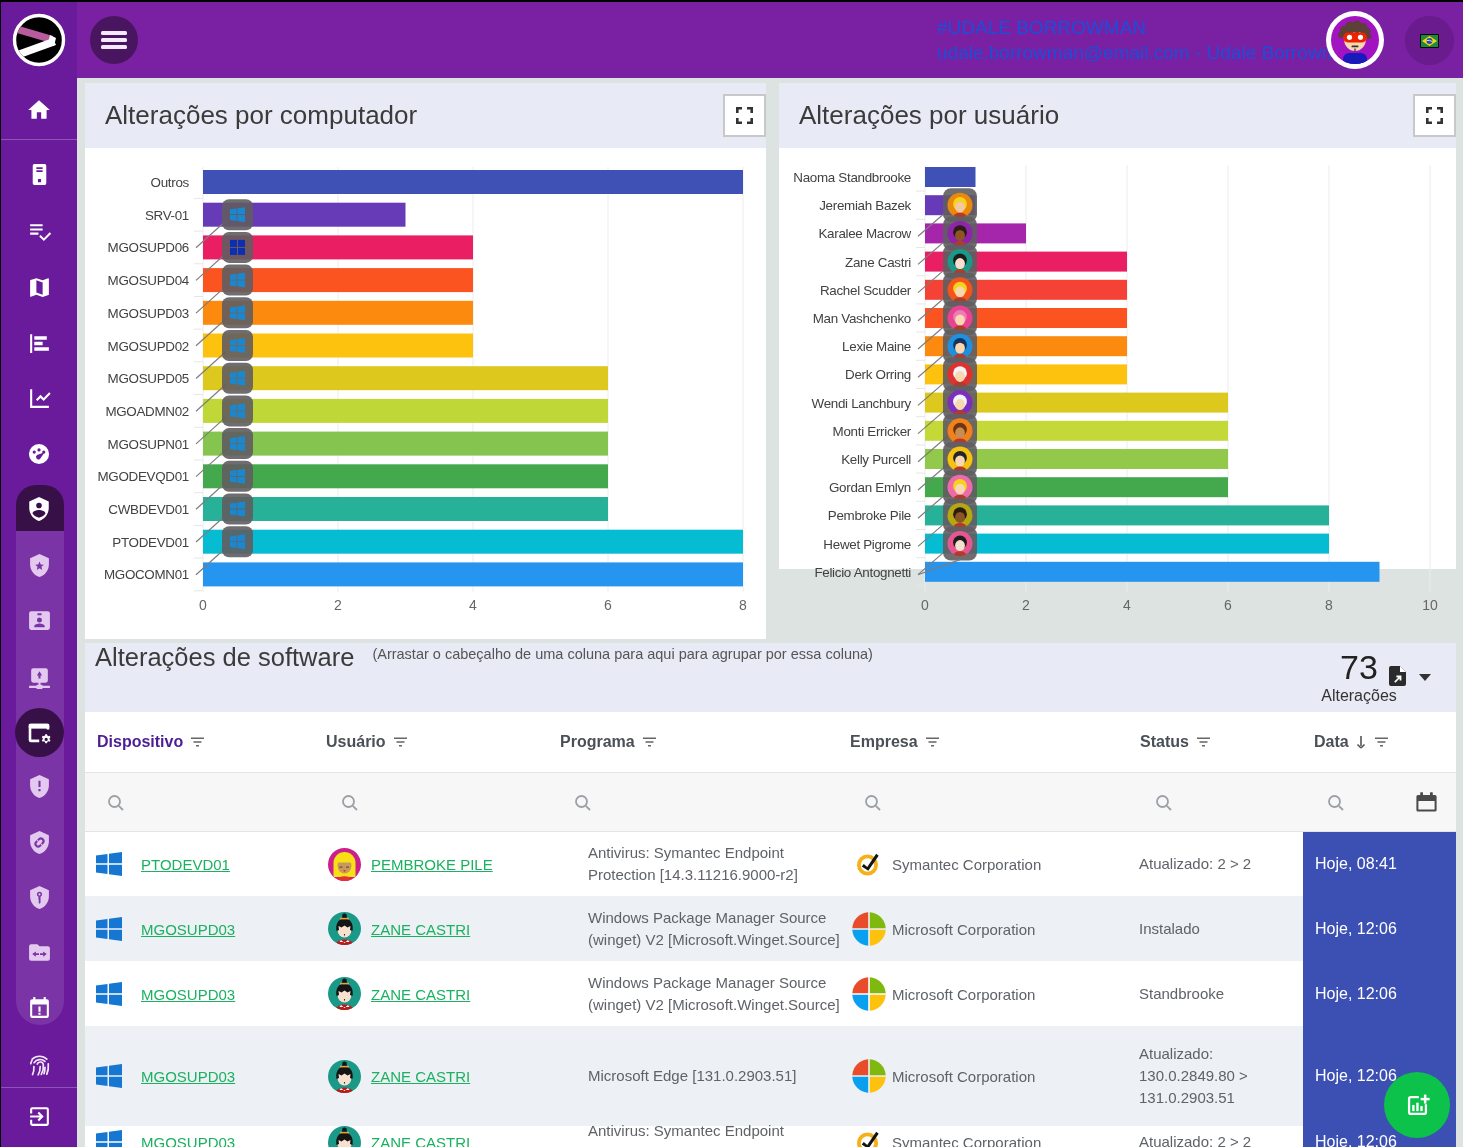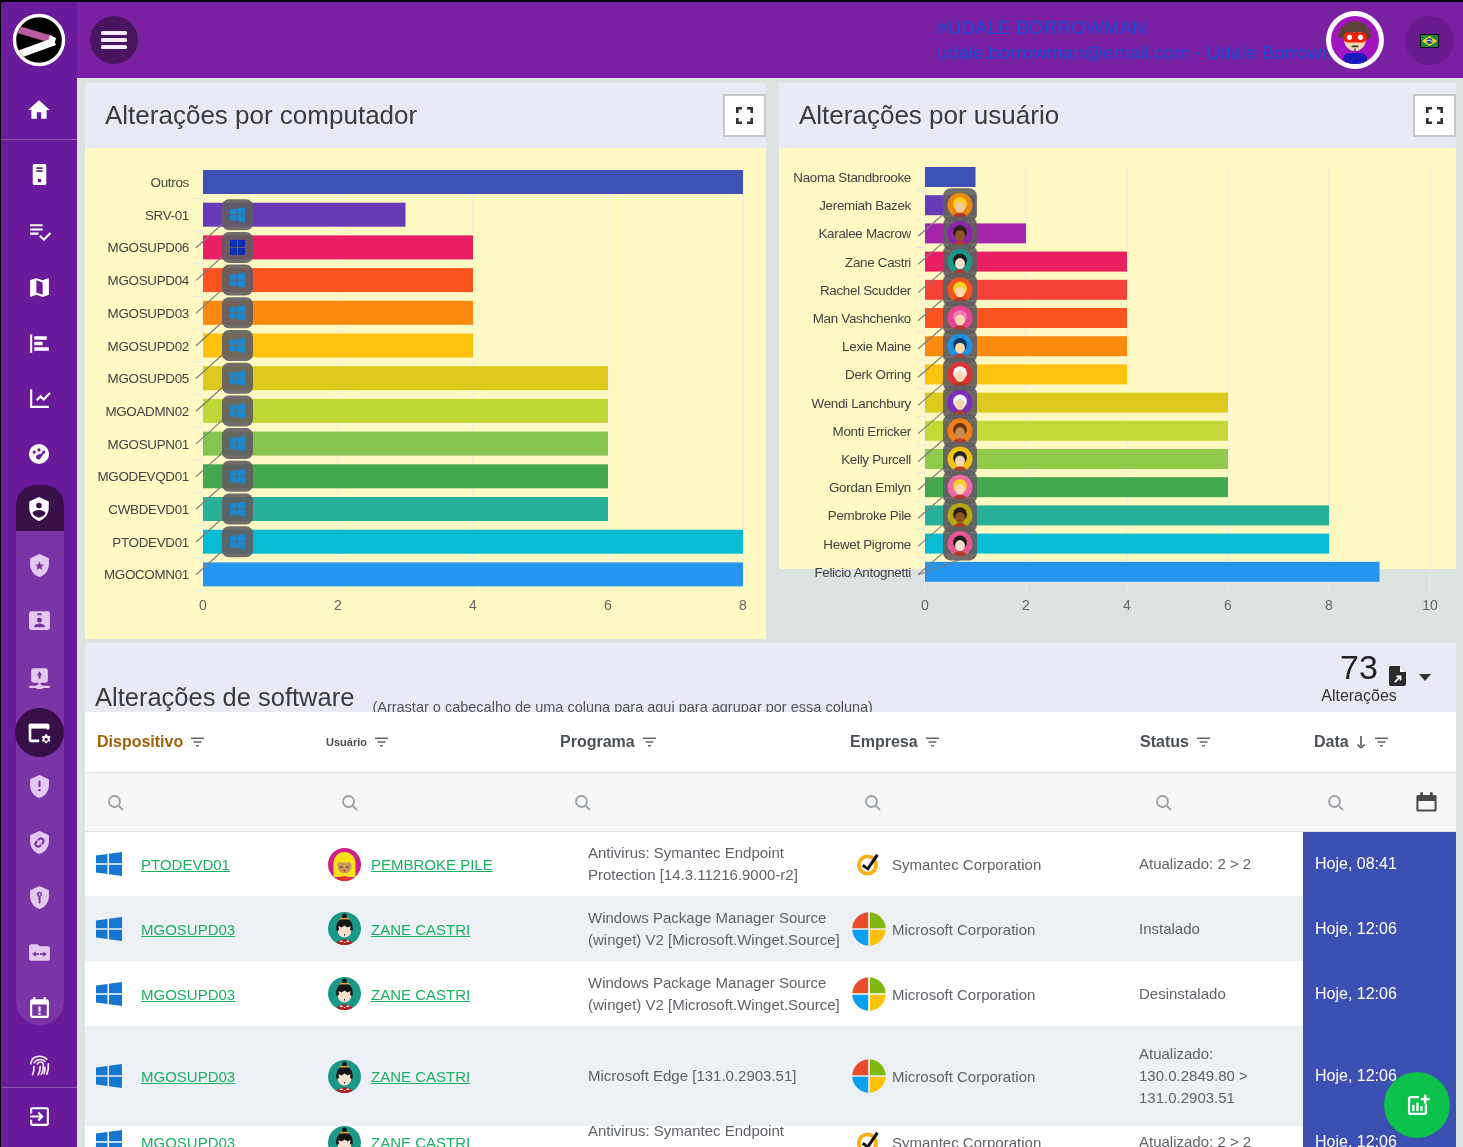--- a/index.html
+++ b/index.html
@@ -1,21 +1,21 @@
 <!DOCTYPE html>
 <html><head><meta charset="utf-8">
 <style>
 *{margin:0;padding:0;box-sizing:border-box}
 html,body{width:1463px;height:1147px;overflow:hidden;background:#dde3e1;font-family:"Liberation Sans",sans-serif}
 #app{position:relative;width:1463px;height:1147px;border-top:2px solid #000;border-left:1px solid #000}
 .abs{position:absolute}
 .topbar{position:absolute;left:76px;top:0;width:1387px;height:76px;background:#7a20a2}
 .logosq{position:absolute;left:0;top:0;width:76px;height:76px;background:#691b9b}
 .sidebar{position:absolute;left:0;top:76px;width:76px;height:1071px;background:#691b9b}
-.card{position:absolute;background:#fef9c3}
+.card{position:absolute;background:#ffffff}
 .cardhead{position:absolute;left:0;top:0;width:100%;height:65px;background:#e8eaf5;display:flex;align-items:center}
 .cardhead .t{font-size:26px;color:#3b3b3b;margin-left:20px;letter-spacing:0px}
 .expand{position:absolute;top:11px;width:43px;height:43px;background:#fff;border:2px solid #c8c8c8;display:flex;align-items:center;justify-content:center}
 .link{color:#1ab160;text-decoration:underline;font-size:15px}
 .cell{position:absolute;font-size:15px;color:#5f6368}
 </style></head><body>
 <div id="app">
 
 <div class="topbar"></div>
 <div class="abs" style="left:89px;top:14px;width:48px;height:48px;border-radius:50%;background:#4a1560;display:flex;align-items:center;justify-content:center">
@@ -593,41 +593,41 @@
         <circle cx="181.0" cy="395.6" r="12.5" fill="#e8568f"></circle>
         <g clip-path="url(#av3955)">
           <circle cx="181.0" cy="394.4" r="6.9" fill="#1d1d1d"></circle>
           <ellipse cx="181.0" cy="397.6" rx="4.9" ry="5.5" fill="#f8e0cf"></ellipse>
           <path d="M174.0 408.2 a7 5 0 0 1 14 0z" fill="#b3392b"></path>
         </g>
         <line x1="139.0" y1="426.8" x2="181.0" y2="411.6" stroke="#7d7d7d" stroke-width="1.2"></line>
       </svg>
 </div>
 <div class="abs" style="left:84px;top:641px;width:1371px;height:69px;background:#e8eaf5"></div>
-<div class="abs" style="left:94px;top:641px;height:69px;display:flex;align-items:flex-end">
+<div class="abs" style="left:94px;top:641px;height:69px;display:flex;align-items:flex-start">
       <span style="font-size:25.5px;color:#3b3b3b">Alterações de software</span>
       <span style="font-size:14.5px;color:#555;margin-left:18px;position:relative;top:3px">(Arrastar o cabeçalho de uma coluna para aqui para agrupar por essa coluna)</span>
     </div>
 <div class="abs" style="left:1288px;top:646px;width:140px;text-align:center">
       <div style="font-size:34px;color:#222">73</div>
       <div style="font-size:16px;color:#333;margin-top:0px">Alterações</div>
     </div>
 <div class="abs" style="left:1388px;top:664px"><svg width="17" height="20" viewBox="0 0 17 20">
         <path d="M2 0h9l6 6v12a2 2 0 0 1-2 2H2a2 2 0 0 1-2-2V2a2 2 0 0 1 2-2z" fill="#2b2b2b"></path>
         <path d="M11 0l6 6h-6z" fill="#fff"></path>
         <path d="M5.2 15.6l4.2-4.2h-2V9.6h5v5h-1.8v-2l-4.2 4.2z" fill="#fff"></path>
       </svg></div>
 <div class="abs" style="left:1418px;top:672px;width:0;height:0;border-left:6px solid transparent;border-right:6px solid transparent;border-top:7px solid #333"></div>
 <div class="abs" style="left:84px;top:710px;width:1371px;height:60px;background:#fff"></div>
-<div class="abs" style="left:96px;top:710px;height:60px;display:flex;align-items:center;font-size:16px;font-weight:bold;color:#a16207">Dispositivo<svg width="15" height="12" viewBox="0 0 15 12" style="margin-left:7px">
+<div class="abs" style="left:96px;top:710px;height:60px;display:flex;align-items:center;font-size:16px;font-weight:bold;color:#4c1d95">Dispositivo<svg width="15" height="12" viewBox="0 0 15 12" style="margin-left:7px">
         <g stroke="#666" stroke-width="1.6" fill="none">
           <path d="M1 2.2h13M3.5 6h8M6 9.8h3"></path>
         </g>
       </svg></div>
-<div class="abs" style="left:325px;top:710px;height:60px;display:flex;align-items:center;font-size:11px;font-weight:bold;color:#4a5056">Usuário<svg width="15" height="12" viewBox="0 0 15 12" style="margin-left:7px">
+<div class="abs" style="left:325px;top:710px;height:60px;display:flex;align-items:center;font-size:16px;font-weight:bold;color:#4a5056">Usuário<svg width="15" height="12" viewBox="0 0 15 12" style="margin-left:7px">
         <g stroke="#666" stroke-width="1.6" fill="none">
           <path d="M1 2.2h13M3.5 6h8M6 9.8h3"></path>
         </g>
       </svg></div>
 <div class="abs" style="left:559px;top:710px;height:60px;display:flex;align-items:center;font-size:16px;font-weight:bold;color:#4a5056">Programa<svg width="15" height="12" viewBox="0 0 15 12" style="margin-left:7px">
         <g stroke="#666" stroke-width="1.6" fill="none">
           <path d="M1 2.2h13M3.5 6h8M6 9.8h3"></path>
         </g>
       </svg></div>
 <div class="abs" style="left:849px;top:710px;height:60px;display:flex;align-items:center;font-size:16px;font-weight:bold;color:#4a5056">Empresa<svg width="15" height="12" viewBox="0 0 15 12" style="margin-left:7px">
@@ -770,21 +770,21 @@
       </svg></div>
 <div class="abs link" style="left:370px;top:983.5px">ZANE CASTRI</div>
 <div class="cell" style="left:587px;top:969.5px;line-height:22px;white-space:nowrap">Windows Package Manager Source<br>(winget) V2 [Microsoft.Winget.Source]</div>
 <div class="abs" style="left:850.0px;top:973.5px"><svg width="36" height="36" viewBox="0 0 36 36">
         <path d="M17.2 17.2V1.3A16.8 16.8 0 0 0 1.3 17.2z" fill="#e84c2b"></path>
         <path d="M18.8 17.2h15.9A16.8 16.8 0 0 0 18.8 1.3z" fill="#7fb80e"></path>
         <path d="M17.2 18.8H1.3a16.8 16.8 0 0 0 15.9 15.9z" fill="#09a1ef"></path>
         <path d="M18.8 18.8v15.9a16.8 16.8 0 0 0 15.9-15.9z" fill="#fdc20d"></path>
       </svg></div>
 <div class="cell" style="left:891px;top:983.5px">Microsoft Corporation</div>
-<div class="cell" style="left:1138px;top:980.5px;line-height:22px">Desinstalado</div>
+<div class="cell" style="left:1138px;top:980.5px;line-height:22px">Standbrooke</div>
 <div class="abs" style="left:84px;top:1024px;width:1371px;height:100px;background:#edf0f4"></div>
 <div class="abs" style="left:94px;top:1060.0px"><svg width="28" height="28" viewBox="0 0 28 28">
         <g fill="#1577d2">
           <path d="M1 5.5 12.5 3.9 12.5 13.3 1 13.3Z M14 3.7 27 1.9 27 13.3 14 13.3Z M1 14.7 12.5 14.7 12.5 24.1 1 22.5Z M14 14.7 27 14.7 27 26.1 14 24.3Z"></path>
         </g>
       </svg></div>
 <div class="abs link" style="left:140px;top:1066.0px">MGOSUPD03</div>
 <div class="abs" style="left:327px;top:1057.5px"><svg width="33" height="33" viewBox="0 0 33 33">
         <defs>
           <clipPath id="taczane33">

